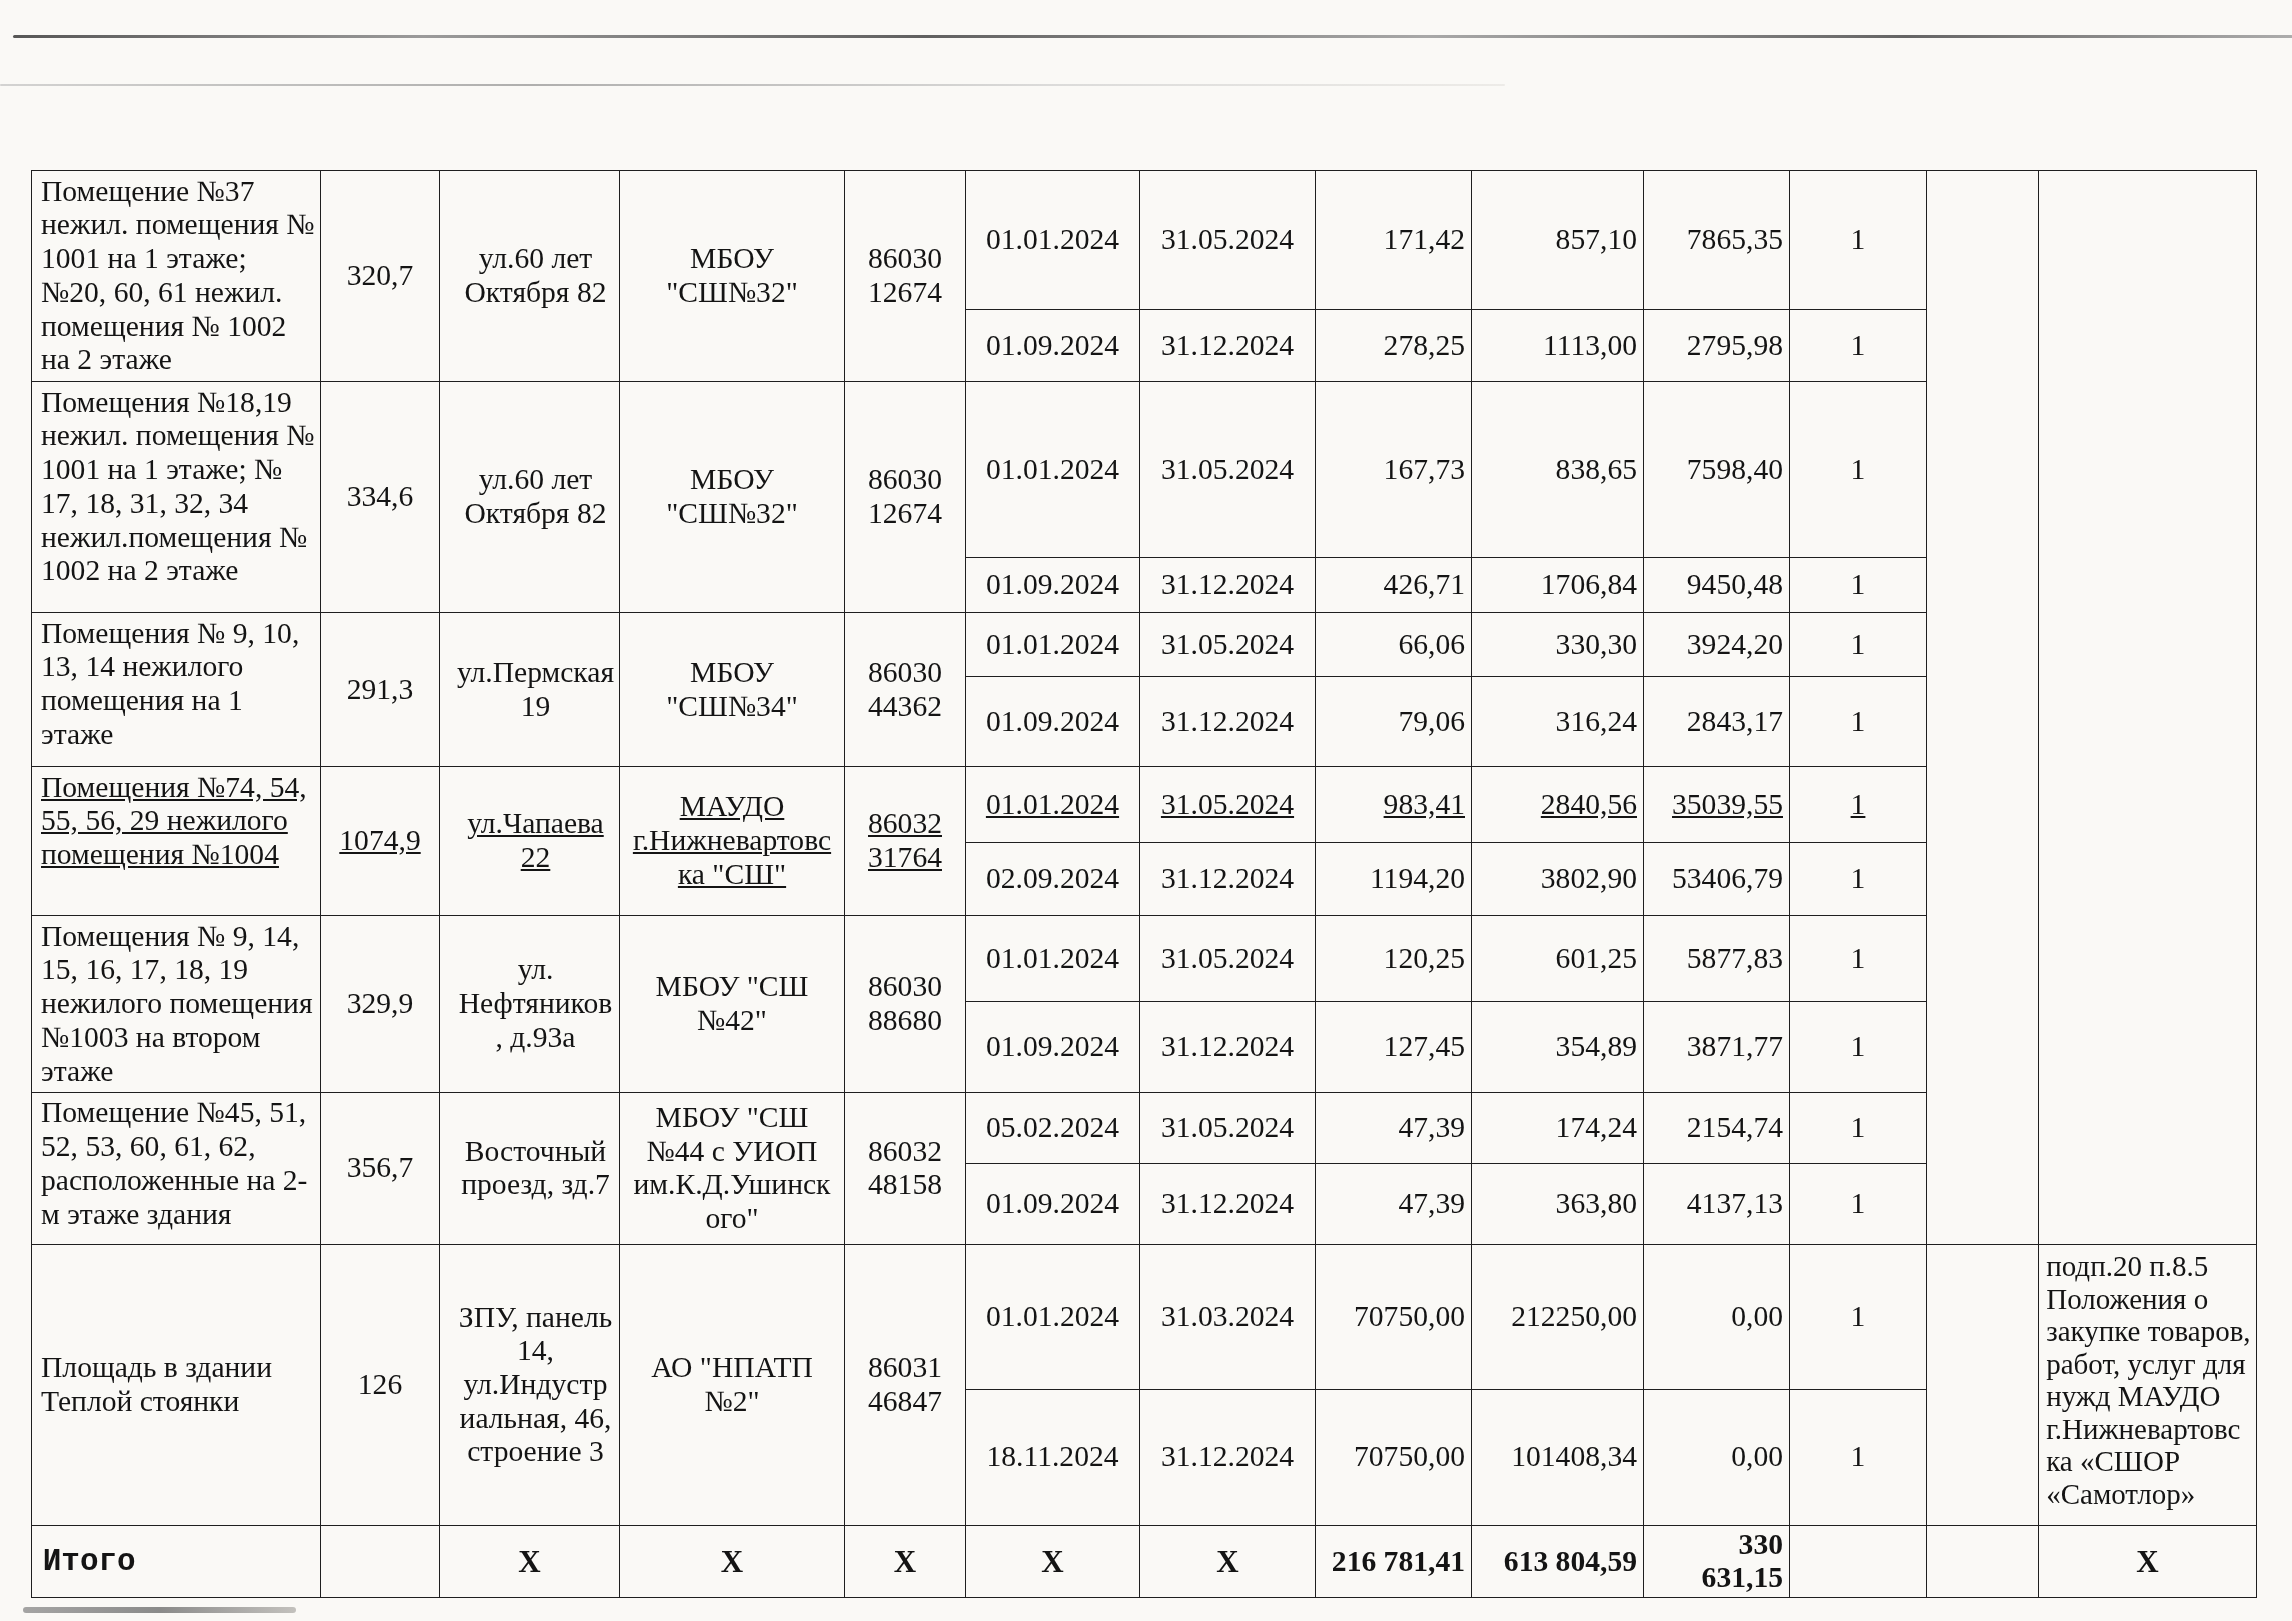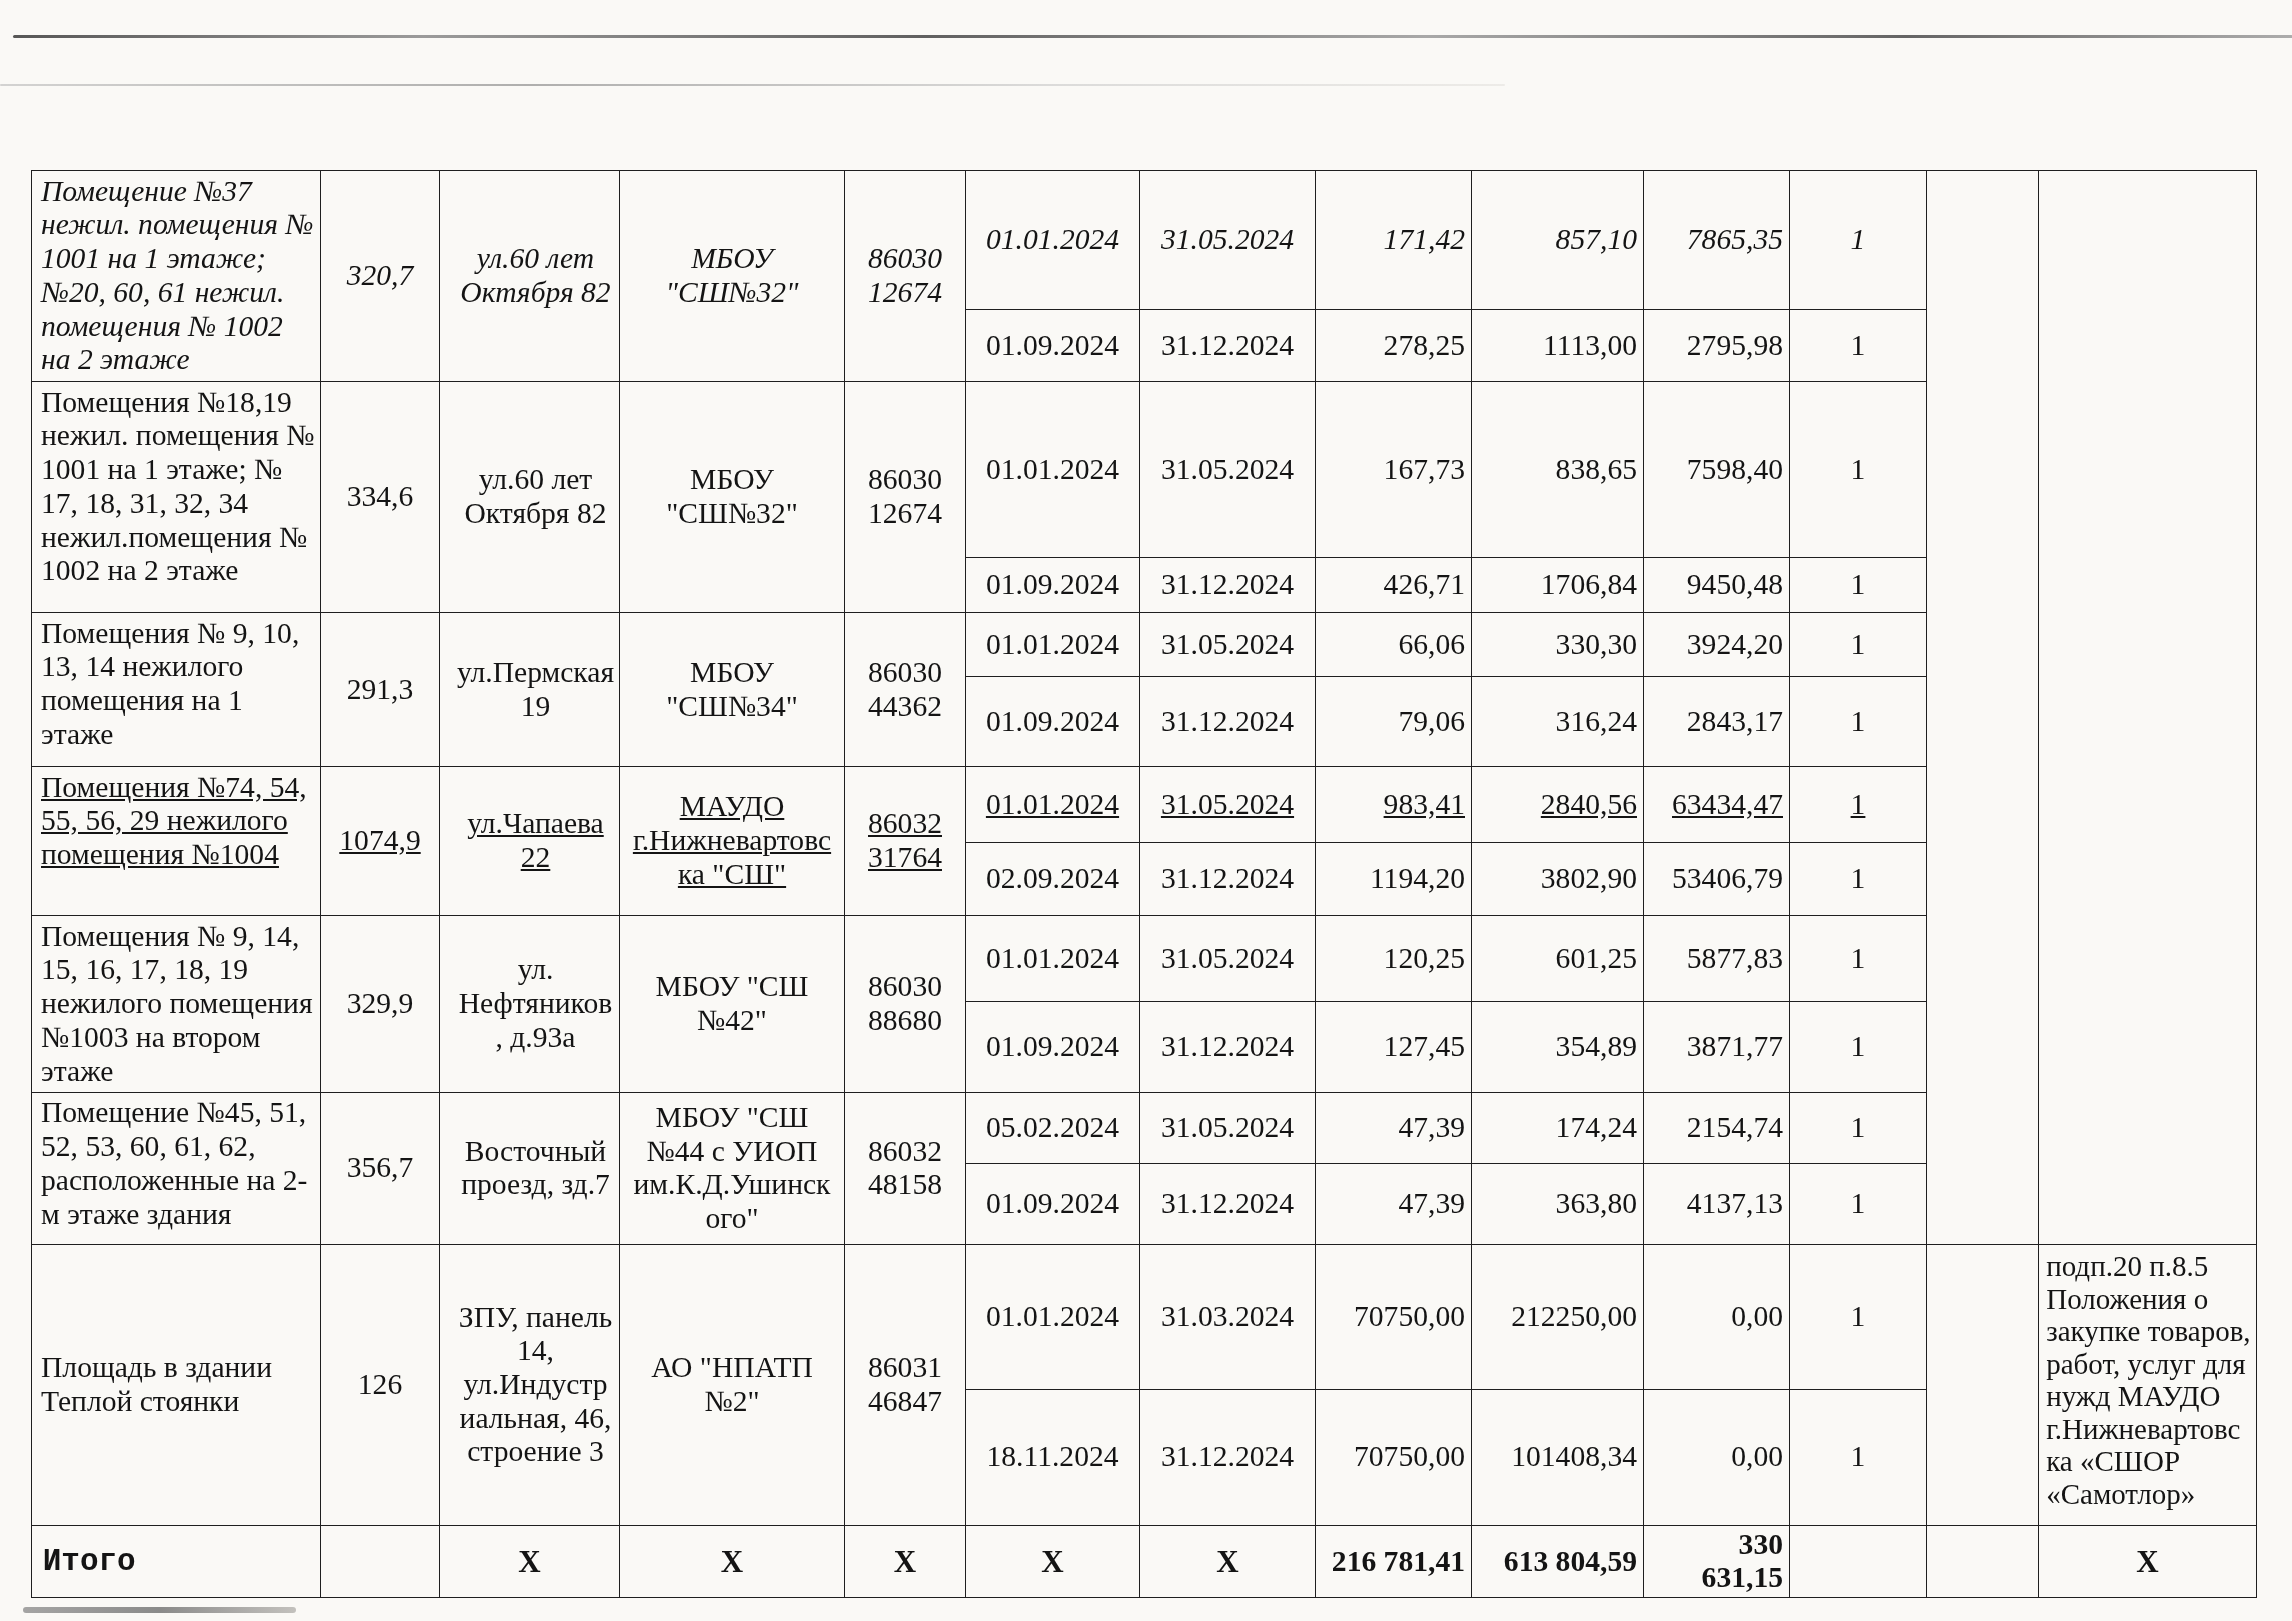--- a/index.html
+++ b/index.html
@@ -72,21 +72,21 @@
         <col style="width:174px">
       <col style="width:176px">
         <col style="width:156px">
         <col style="width:172px">
       <col style="width:146px">
         <col style="width:137px">
         <col style="width:112px">
       <col style="width:218px">
     </colgroup>
     <tbody>
-        <tr style="height: 139px; font-style: italic;">
+        <tr style="height: 139px;">
           <td class="desc" rowspan="2">Помещение №37 нежил. помещения № 1001 на 1 этаже; №20, 60, 61 нежил. помещения № 1002 на 2 этаже</td>
           <td class="center" rowspan="2">320,7</td>
           <td class="addr" rowspan="2">ул.60 лет Октября 82</td>
           <td class="center" rowspan="2">МБОУ "СШ№32"</td>
           <td class="center" rowspan="2">86030 12674</td>
           <td class="center">01.01.2024</td>
           <td class="center">31.05.2024</td>
           <td class="right">171,42</td>
           <td class="right">857,10</td>
           <td class="right">7865,35</td>
@@ -147,21 +147,21 @@
         <tr style="height: 76px; text-decoration: underline;">
           <td class="desc" rowspan="2">Помещения №74, 54, 55, 56, 29 нежилого помещения №1004</td>
           <td class="center" rowspan="2">1074,9</td>
           <td class="addr" rowspan="2">ул.Чапаева 22</td>
           <td class="center" rowspan="2">МАУДО г.Нижневартовска "СШ"</td>
           <td class="center" rowspan="2">86032 31764</td>
           <td class="center">01.01.2024</td>
           <td class="center">31.05.2024</td>
           <td class="right">983,41</td>
           <td class="right">2840,56</td>
-          <td class="right">63434,47</td>
+          <td class="right">35039,55</td>
           <td class="center">1</td>
         </tr>
         <tr style="height: 73px;">
           <td class="center">02.09.2024</td>
           <td class="center">31.12.2024</td>
           <td class="right">1194,20</td>
           <td class="right">3802,90</td>
           <td class="right">53406,79</td>
           <td class="center">1</td>
         </tr>

